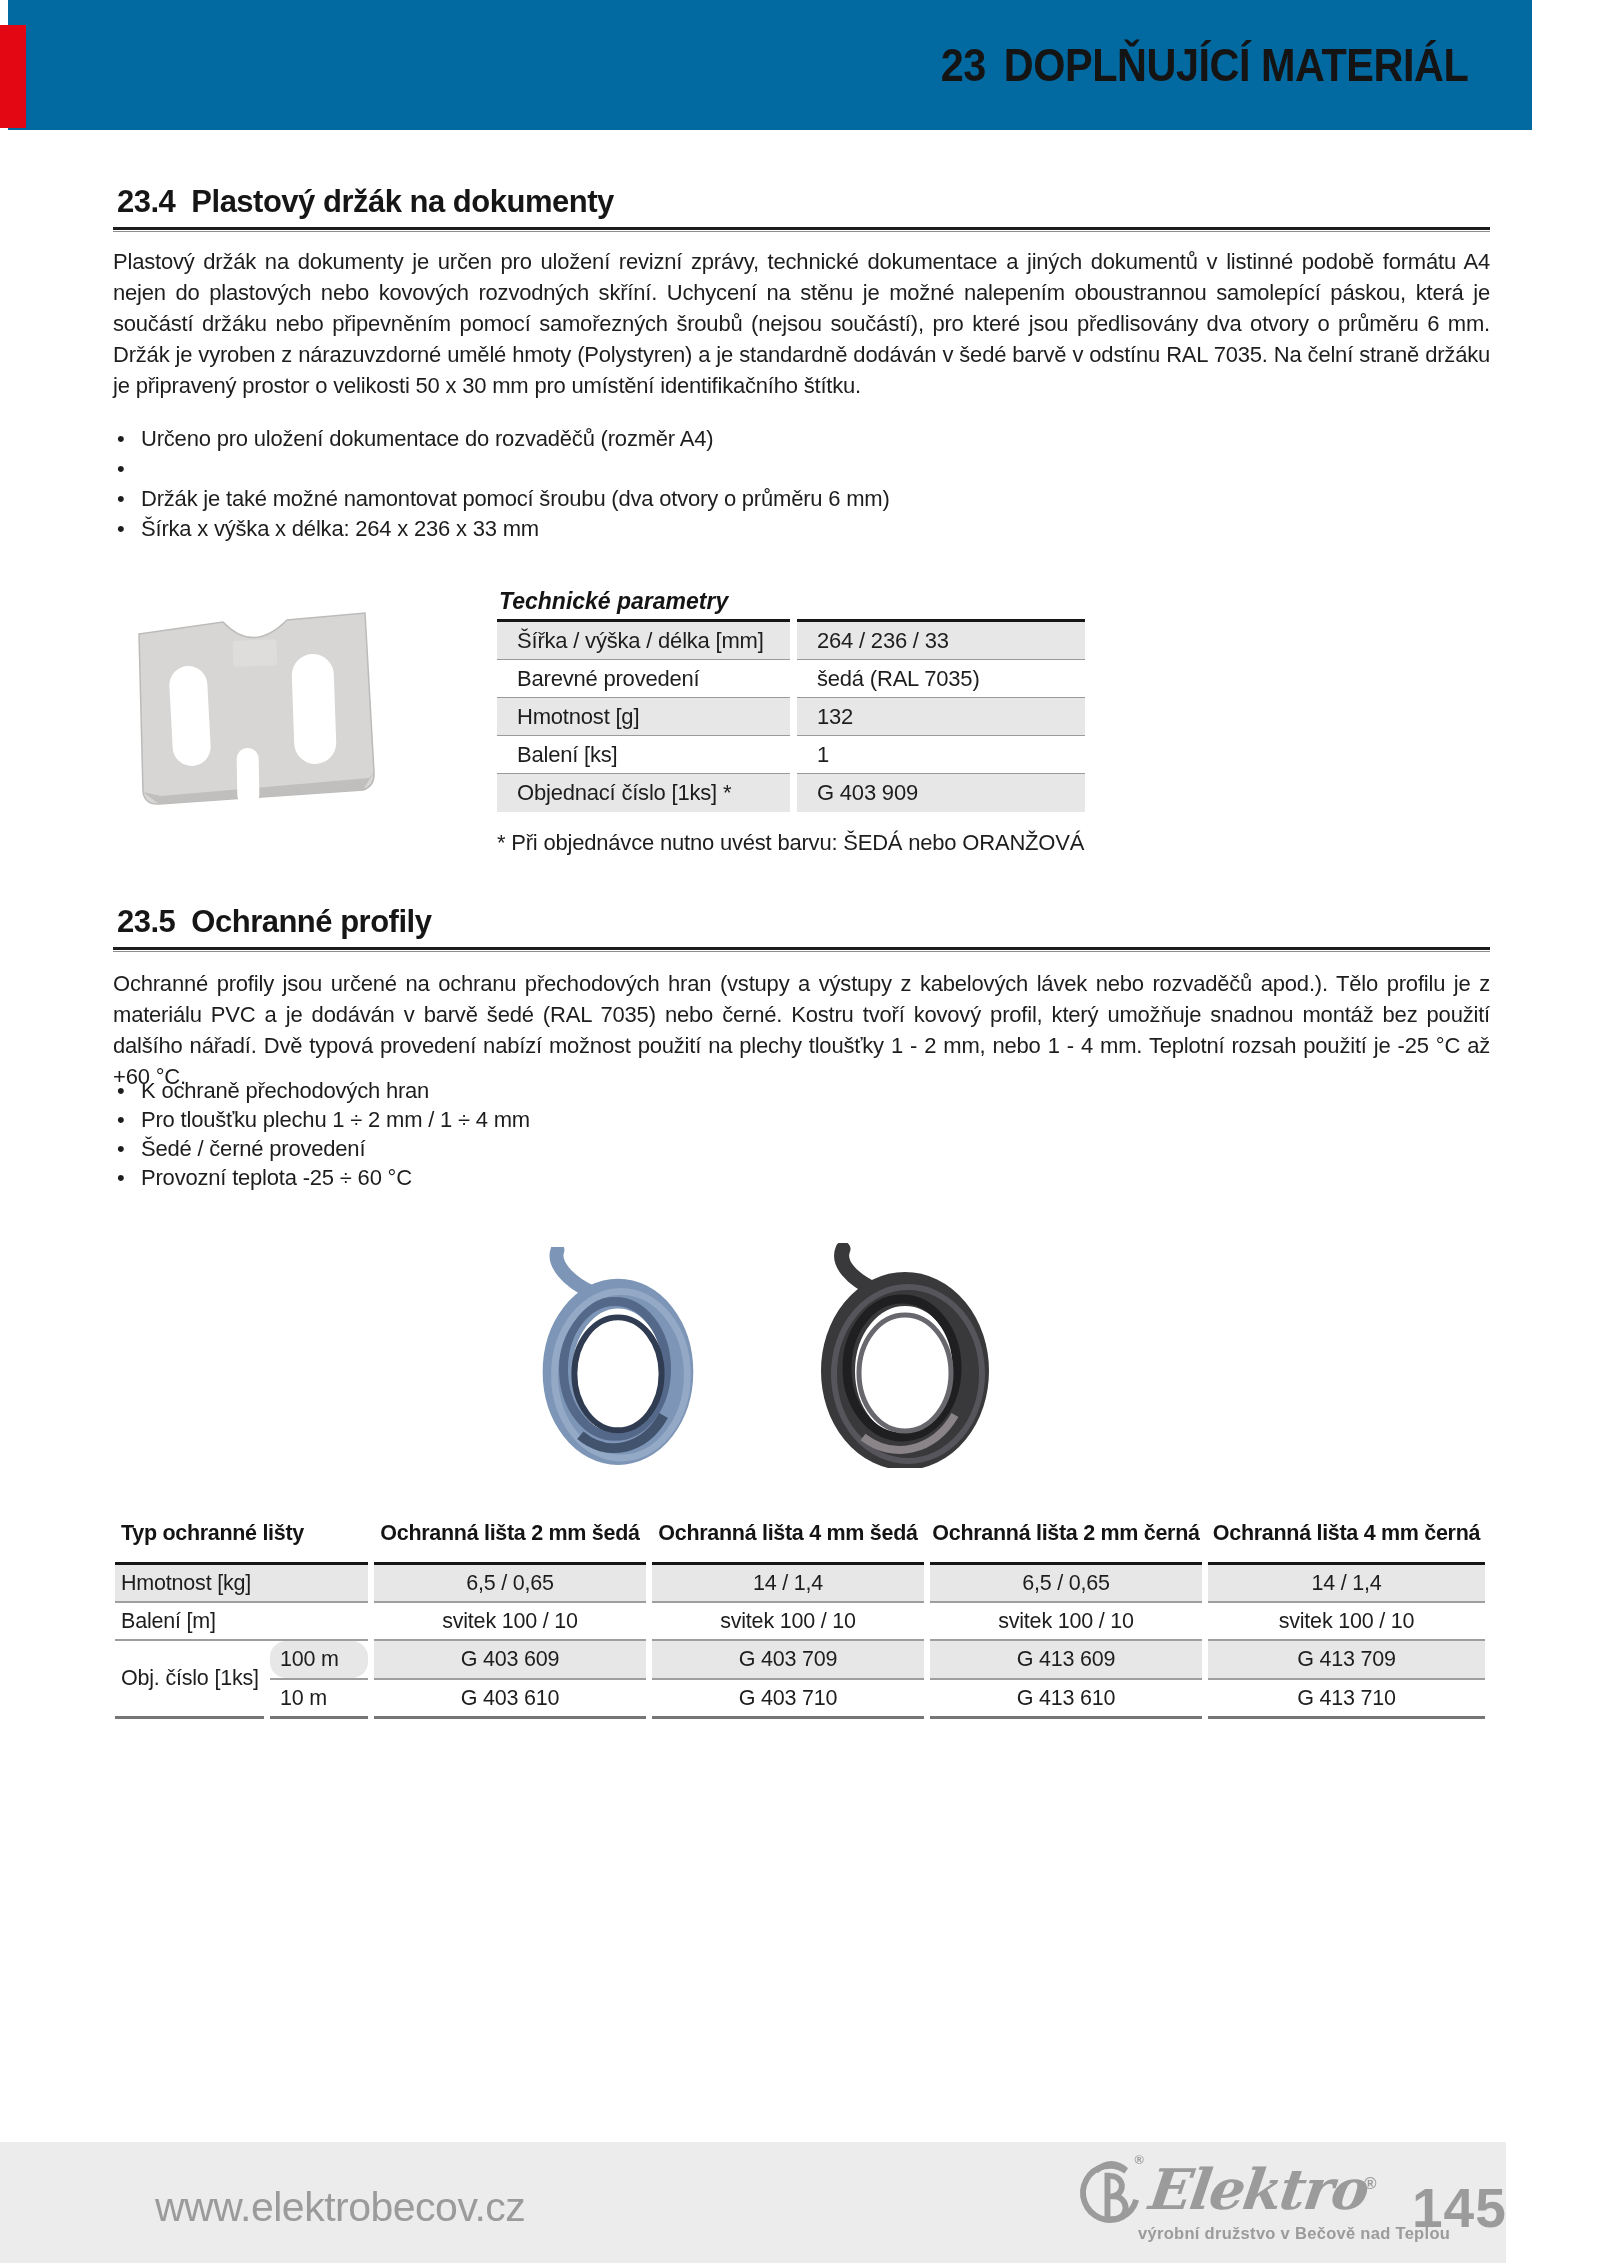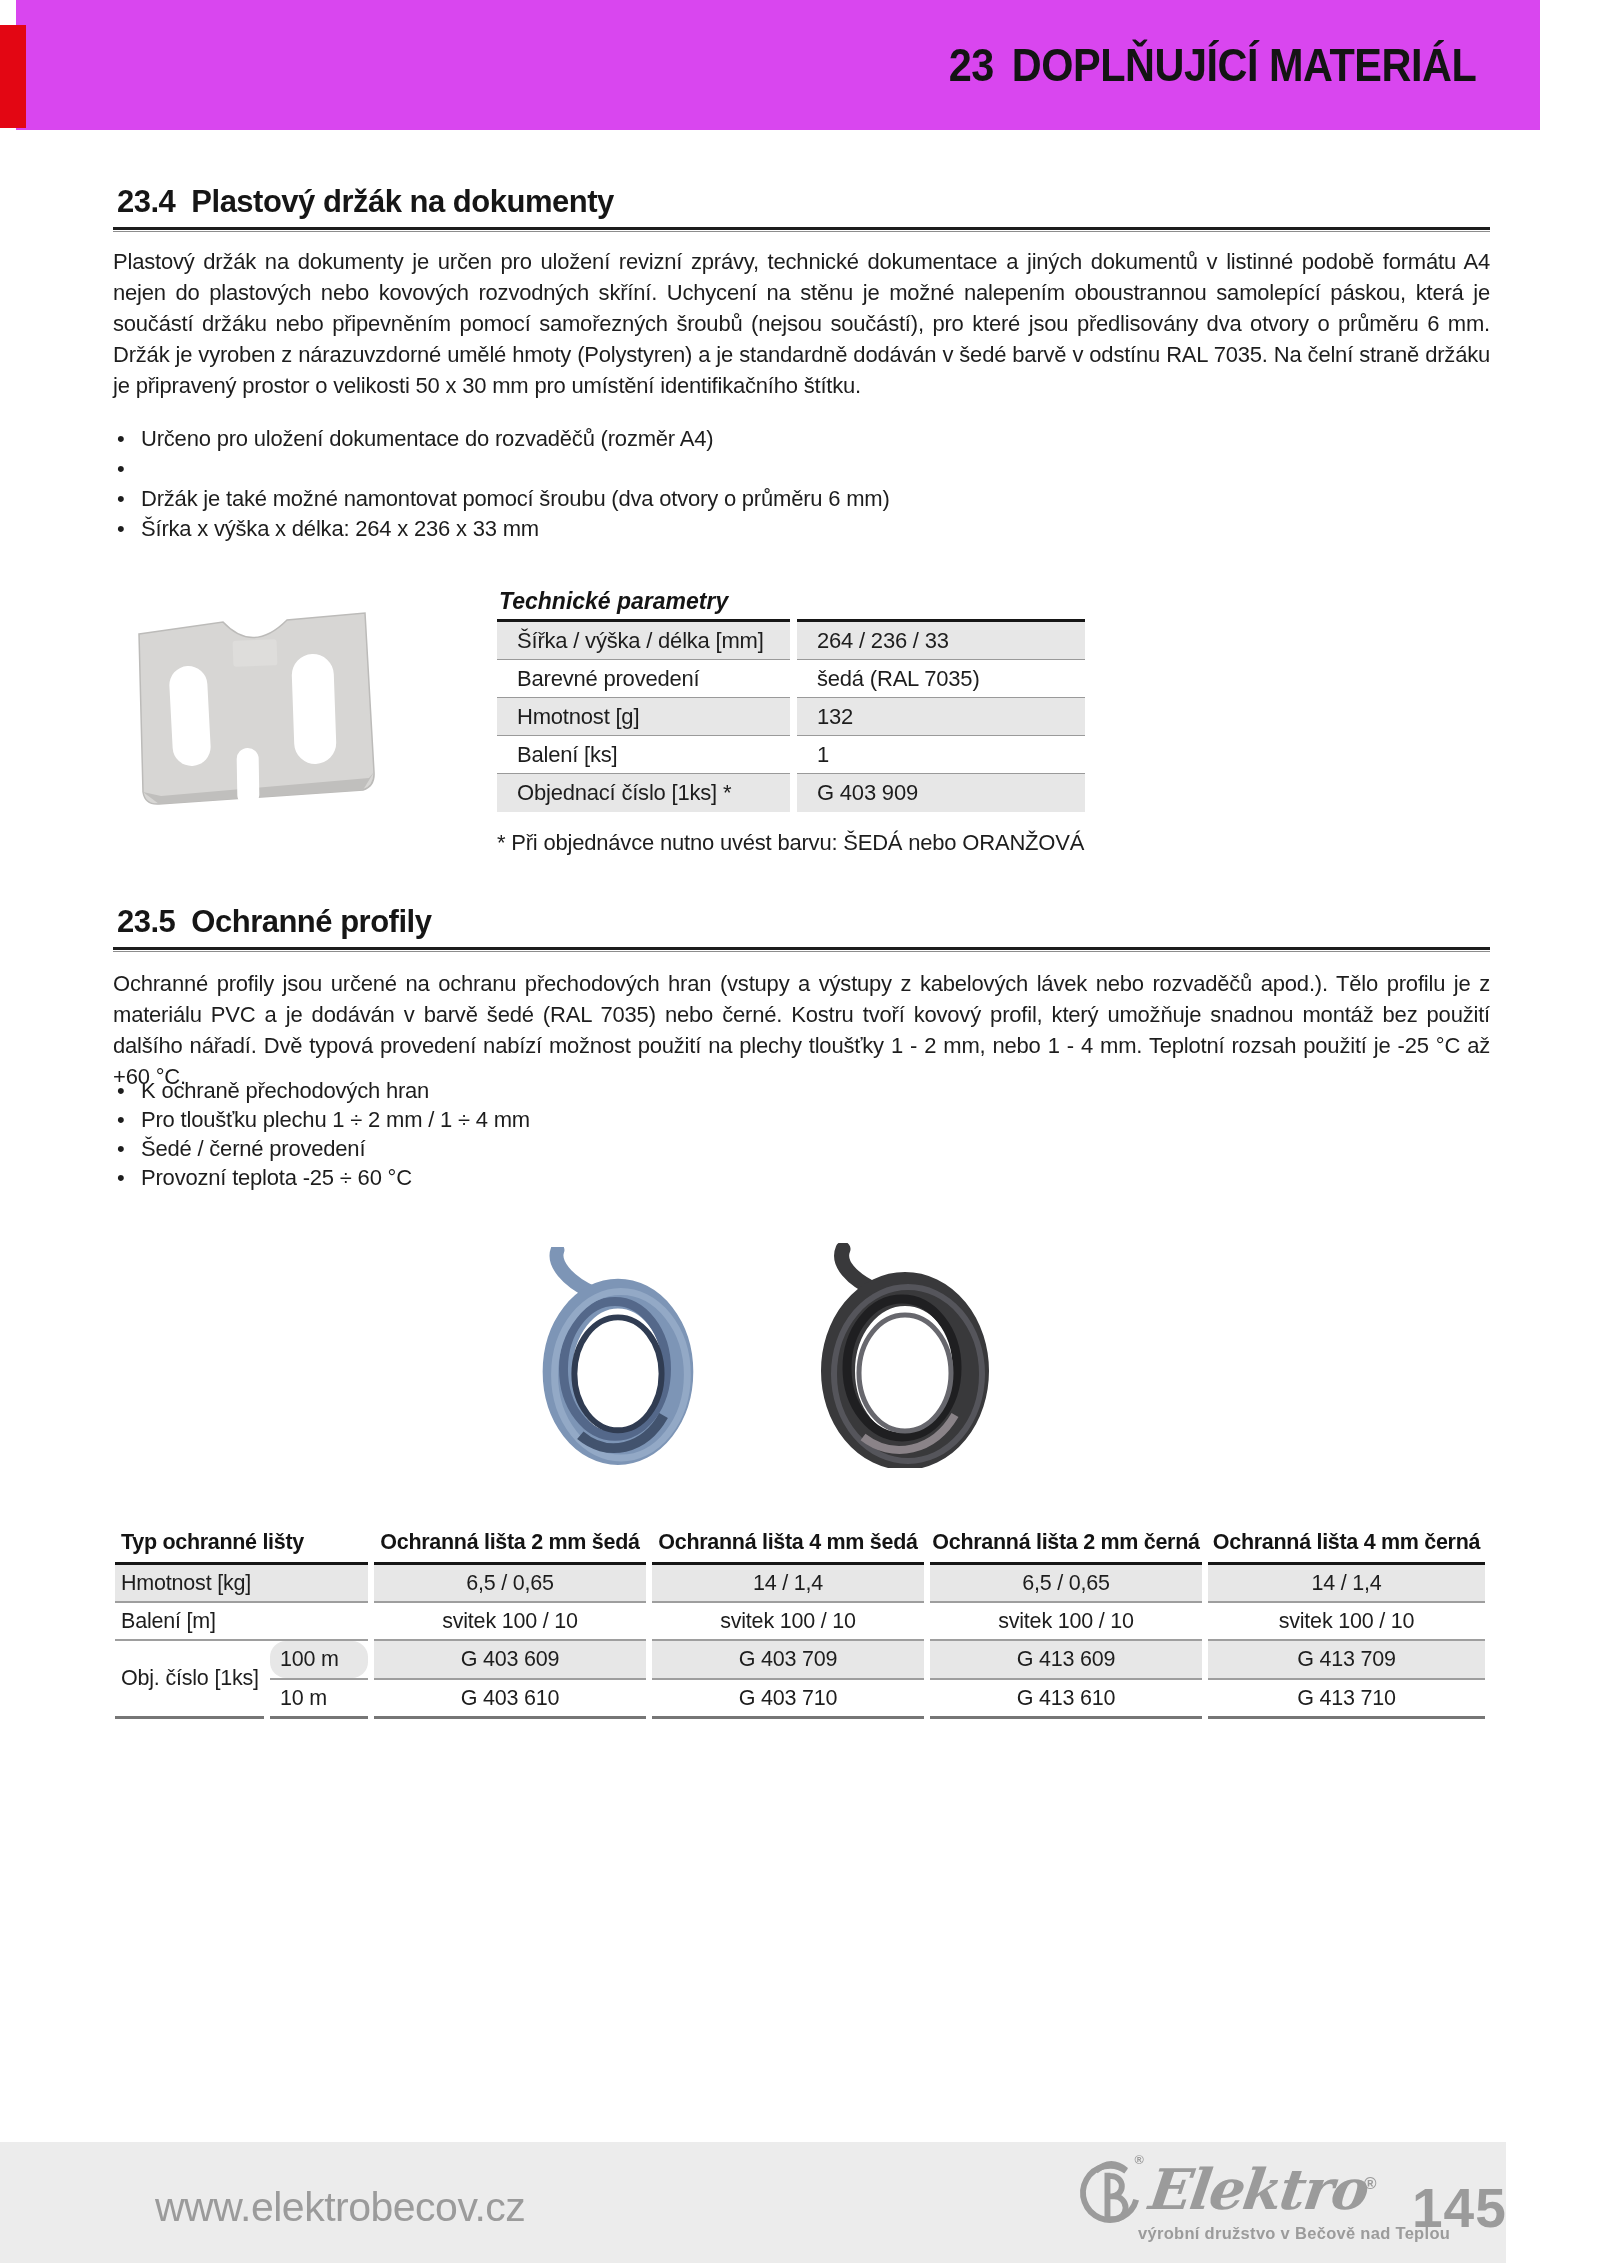--- a/index.html
+++ b/index.html
@@ -1,21 +1,21 @@
 <!DOCTYPE html>
 <html><head>
 <meta charset="utf-8">
 <style>
   html,body{margin:0;padding:0;}
   body{
     width:1600px;height:2263px;position:relative;background:#ffffff;
     font-family:"Liberation Sans", sans-serif;color:#1d1d1d;overflow:hidden;
   }
   
-  .band-top{position:absolute;left:16px;top:0;width:1524px;height:130px;background:#d946ef;
+  .band-top{position:absolute;left:8px;top:0;width:1524px;height:130px;background:#0369a1;
     display:flex;align-items:center;justify-content:flex-end;}
   .chapter-wrap{display:flex;gap:20px;align-items:baseline;margin-right:64px;
     transform:scaleX(0.9);transform-origin:right center;}
   .chapter-num,.chapter-title{font-size:46px;font-weight:bold;color:#141414;letter-spacing:-0.5px;white-space:nowrap;}
   .red-tab{position:absolute;left:0;top:25px;width:26px;height:103px;background:#e30613;}
 
   
   .sec-title{position:absolute;left:117px;font-size:31px;font-weight:bold;color:#161616;
     letter-spacing:-0.5px;white-space:nowrap;}
   .sec-title .gap{display:inline-block;width:16px;}
@@ -44,21 +44,21 @@
 
   
   .img-holder{position:absolute;left:125px;top:600px;width:255px;height:210px;}
   .img-coil-blue{position:absolute;left:530px;top:1247px;width:170px;height:218px;}
   .img-coil-black{position:absolute;left:807px;top:1243px;width:192px;height:225px;}
 
   
   .pt-grid{position:absolute;left:115px;top:1526px;display:grid;
     grid-template-columns:149px 98px 272px 272px 272px 277px;column-gap:6px;
     grid-template-rows:36px 3px 36px 2px 36px 2px 37px 2px 36px 3px;}
-  .pt-grid .hdr{display:flex;align-items:flex-end;padding-bottom:7px;font-size:21.5px;font-weight:bold;
+  .pt-grid .hdr{display:flex;align-items:flex-end;padding-bottom:16px;font-size:21.5px;font-weight:bold;
     color:#141414;letter-spacing:-0.3px;box-sizing:border-box;white-space:nowrap;}
   .pt-grid .hdr.ctr{justify-content:center;}
   .pt-grid .hdr.lft{padding-left:6px;}
   .pt-grid .rule-dark{background:#161616;}
   .pt-grid .sep{background:#9e9e9e;}
   .pt-grid .rule-bot{background:#767676;}
   .pcell{display:flex;align-items:center;font-size:21.5px;letter-spacing:-0.2px;box-sizing:border-box;}
   .pcell.lbl{padding-left:6px;}
   .pcell.sub{padding-left:10px;}
   .pcell.val{justify-content:center;}

